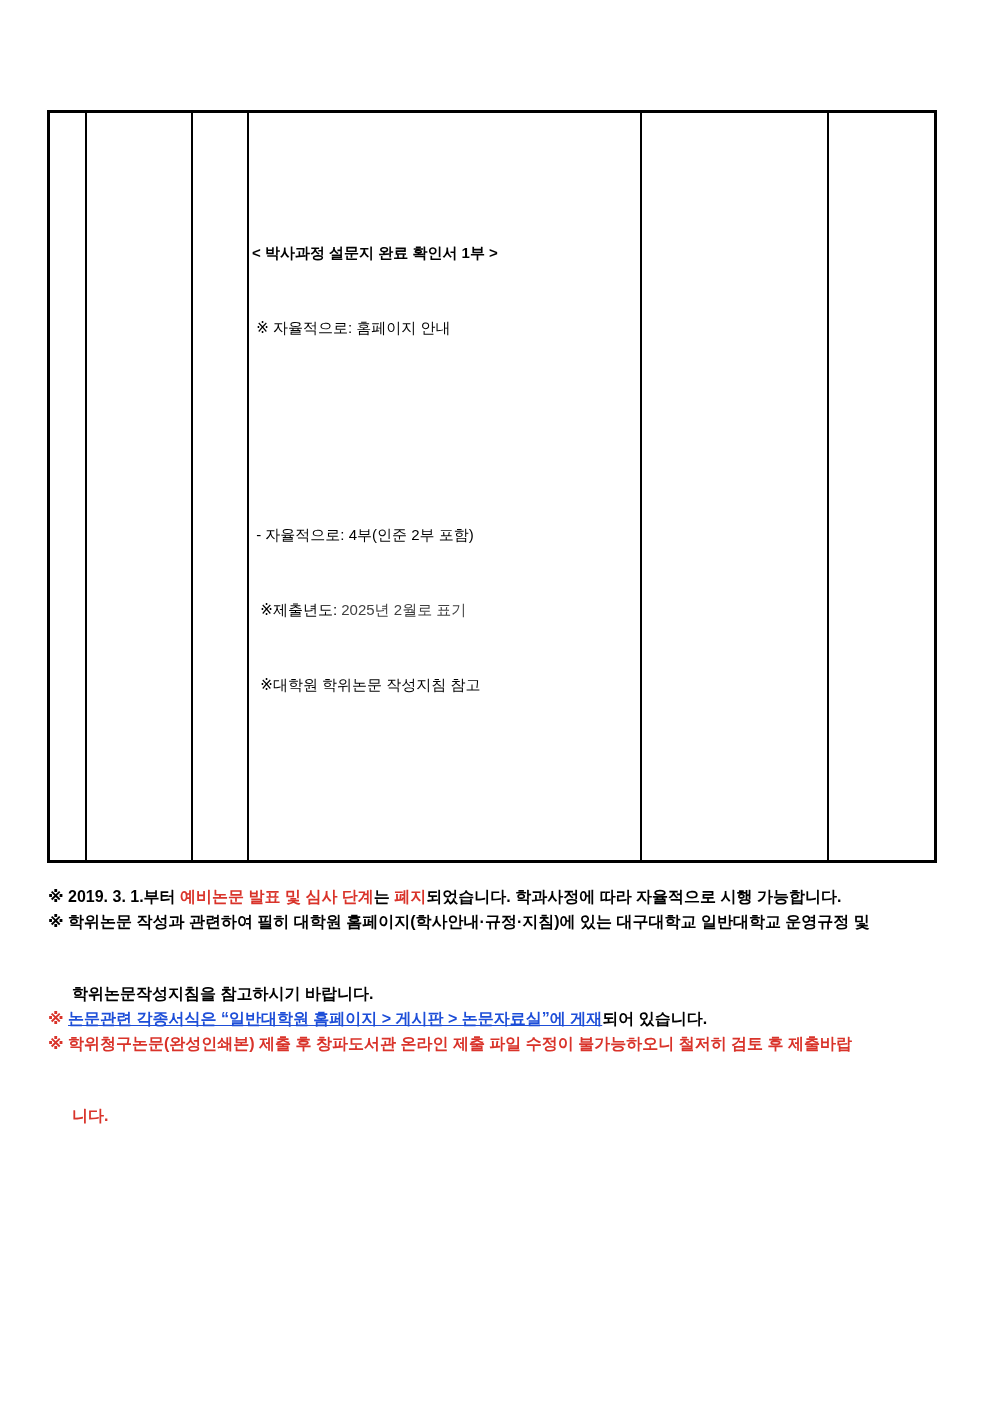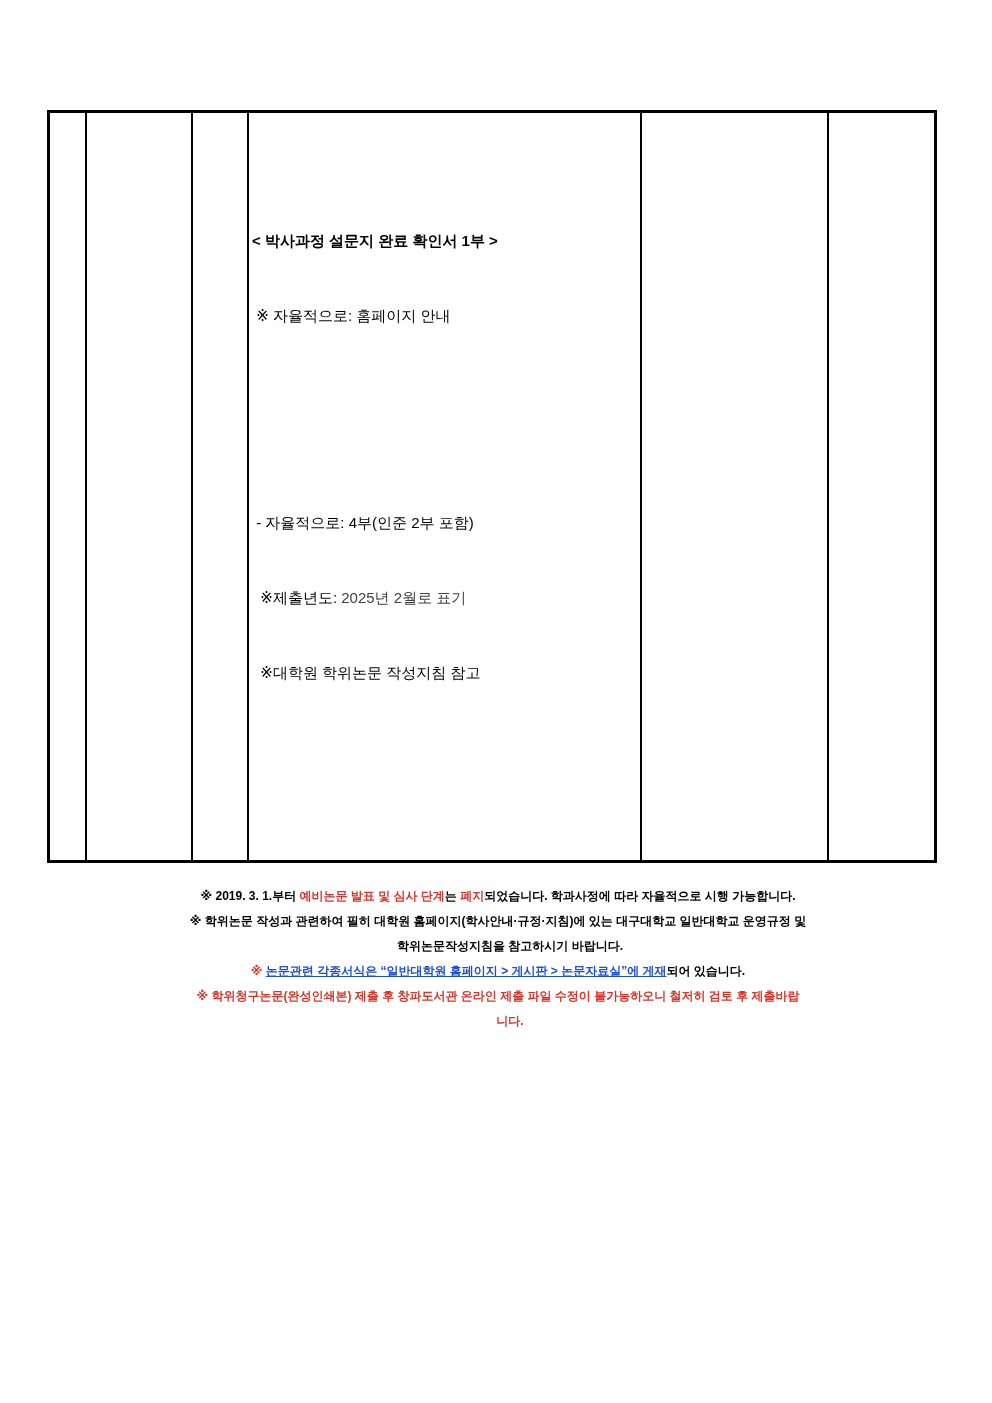--- a/index.html
+++ b/index.html
@@ -12,34 +12,34 @@
   .doc-table{
     position:absolute;left:47px;top:110px;width:890px;height:753px;
     border:3px solid #000;display:flex;box-sizing:border-box;background:#fff;
   }
   .col{border-right:2px solid #000;box-sizing:border-box;height:100%;}
   .col:last-child{border-right:none;}
   .col-1{width:37px;}
   .col-2{width:106px;}
   .col-3{width:56px;}
   .col-main{width:393px;position:relative;overflow:hidden;
-    font-size:15px;line-height:25px;padding:40px 0 0 3px;white-space:pre;}
+    font-size:15px;line-height:25px;padding:52px 0 0 3px;white-space:pre;}
   .col-5{width:187px;}
   .col-6{flex:1;}
   .line{white-space:pre;}
   .bold{font-weight:bold;}
   .red{color:#404040;}
   .spacer32{height:32px;}
   
   .footnotes{
     position:absolute;left:48px;top:884px;width:900px;
-    font-size:12px;line-height:25px;font-weight:bold;text-align:center;
+    font-size:16px;line-height:25px;font-weight:bold;
   }
   .fn-line{white-space:pre;}
-  .fn-indent{padding-left:24px;}
+  .fn-indent{padding-left:24px;margin-top:47px;}
   .fn-red{color:#d9332a;}
   .fn-red-u{color:#1d4ed8;text-decoration:underline;}
 </style>
 </head>
 <body>
 
 <div class="doc-table">
   <div class="col col-1"></div>
   <div class="col col-2"></div>
   <div class="col col-3"></div>

